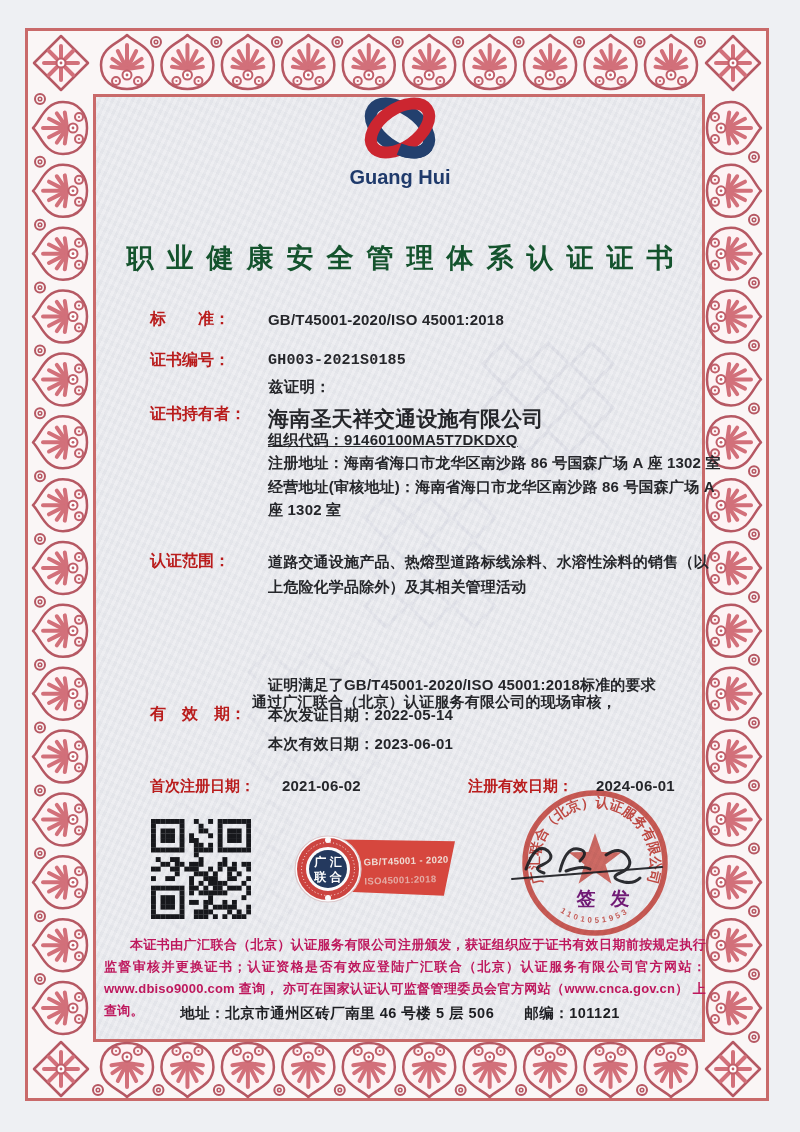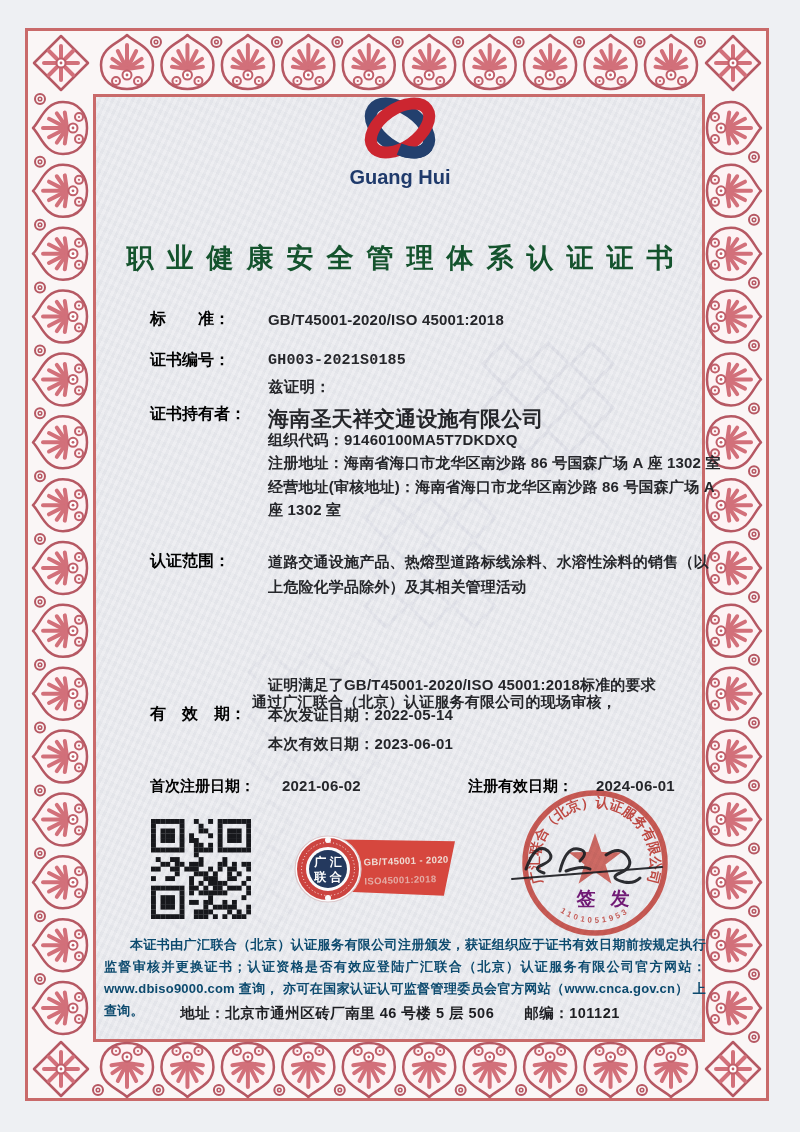--- a/index.html
+++ b/index.html
@@ -15,38 +15,38 @@
       repeating-linear-gradient(115deg, rgba(255,255,255,.16) 0 3px, rgba(198,201,211,.10) 3px 6px),
       repeating-linear-gradient(25deg, rgba(255,255,255,.07) 0 5px, rgba(190,193,205,.06) 5px 10px);
     pointer-events:none;
   }
   .logo-wrap{position:absolute;left:330px;top:84px;}
   .cert-title{
     position:absolute;left:0;top:240px;width:800px;text-align:center;
     font-size:27px;font-weight:bold;color:#14532d;
     letter-spacing:13px;text-indent:13px;
   }
-  .lab{position:absolute;font-weight:bold;font-size:16px;color:#000000;white-space:nowrap;}
+  .lab{position:absolute;font-weight:bold;font-size:16px;color:#b91c1c;white-space:nowrap;}
   .val{position:absolute;font-weight:bold;font-size:15px;color:#25262a;white-space:nowrap;letter-spacing:.2px;}
   .l-standard{left:150px;top:309px;}   .v-standard{left:268px;top:311px;}
   .l-certno{left:150px;top:350px;}     .v-certno{left:268px;top:352px;font-family:Liberation Mono, monospace;}
   .v-hereby{left:268px;top:377px;font-size:15.5px;}
   .l-holder{left:150px;top:404px;}     .v-holder{left:268px;top:405px;font-size:21px;}
-  .v-org{left:268px;top:431px;}
+  .v-org{left:268px;top:431px;text-decoration:underline;}
   .v-reg{left:268px;top:454px;}
   .v-biz1{left:268px;top:478px;}
   .v-biz2{left:268px;top:501px;}
   .l-scope{left:150px;top:551px;}      .v-scope1{left:268px;top:553px;} .v-scope2{left:268px;top:578px;}
   .v-audit1{left:252px;top:648px;margin-top:45px;}     .v-audit2{left:268px;top:676px;}
   .l-valid{left:150px;top:704px;}      .v-issue{left:268px;top:706px;}  .v-validd{left:268px;top:735px;}
   .l-firstreg{left:150px;top:777px;font-size:15px;}  .v-firstreg{left:282px;top:777px;}
   .l-regvalid{left:468px;top:777px;font-size:15px;}  .v-regvalid{left:596px;top:777px;text-align:right;}
   .footer-par{
     position:absolute;left:104px;top:934px;width:602px;
-    font-size:13px;font-weight:bold;color:#0c4a6e;line-height:22px;
+    font-size:13px;font-weight:bold;color:#be185d;line-height:22px;
     text-align:justify;text-indent:26px;letter-spacing:.2px;
   }
   .footer-addr{
     position:absolute;left:150px;top:1004px;width:500px;text-align:center;
     font-size:14.5px;font-weight:bold;color:#1d1e22;letter-spacing:.5px;
   }
   .qr{position:absolute;left:151px;top:819px;}
   .badge{position:absolute;left:280px;top:824px;}
   .seal{position:absolute;left:500px;top:775px;mix-blend-mode:multiply;}
   .issued-txt{

